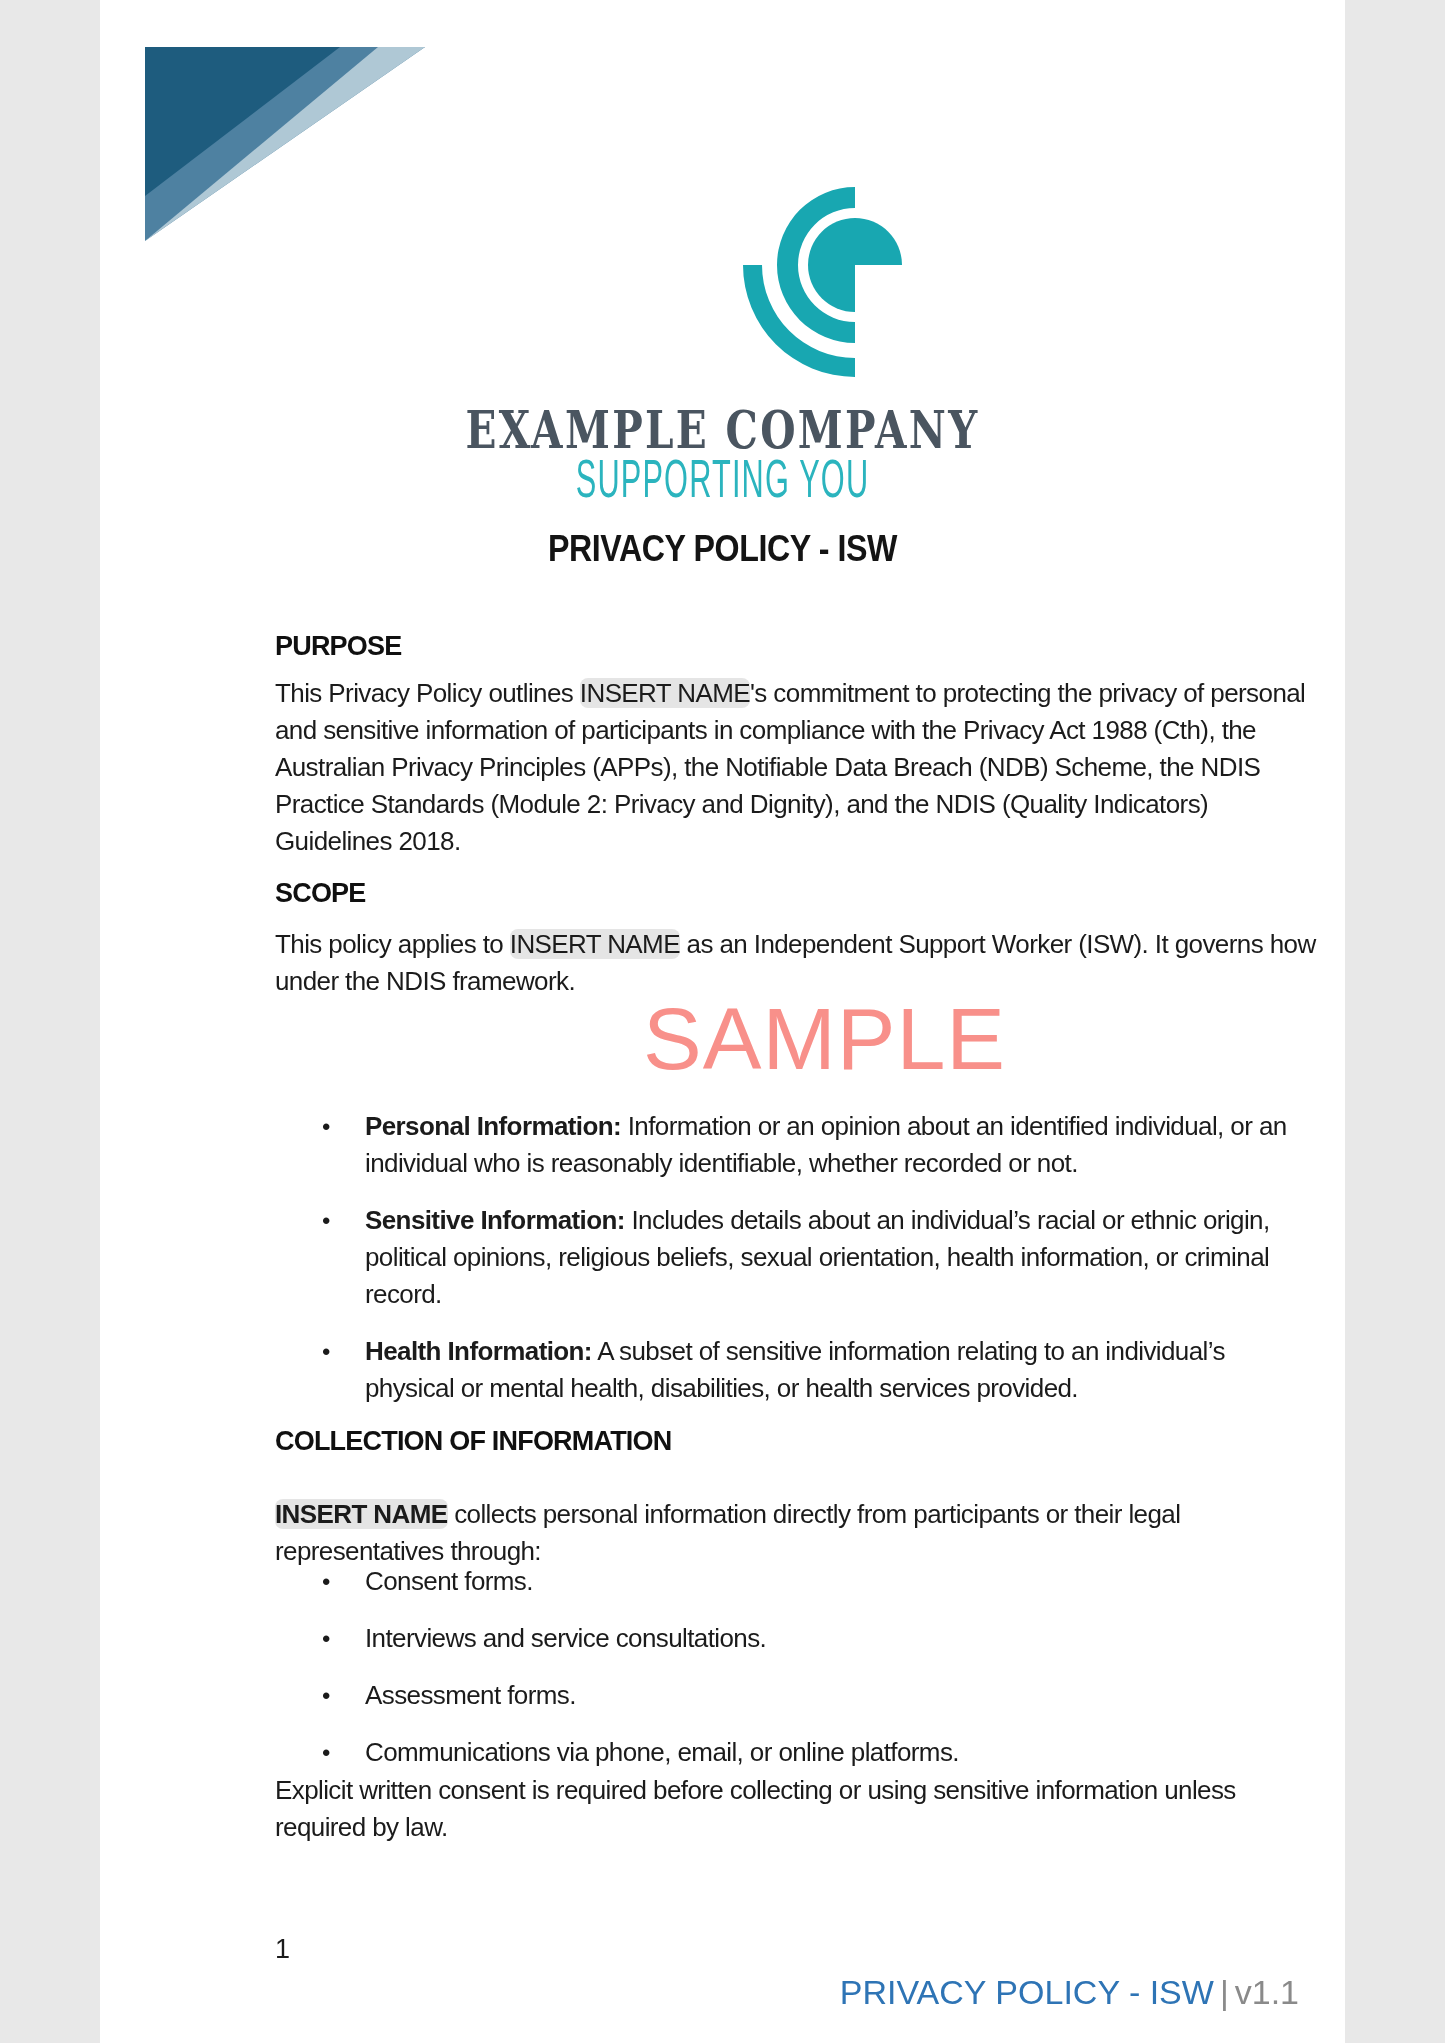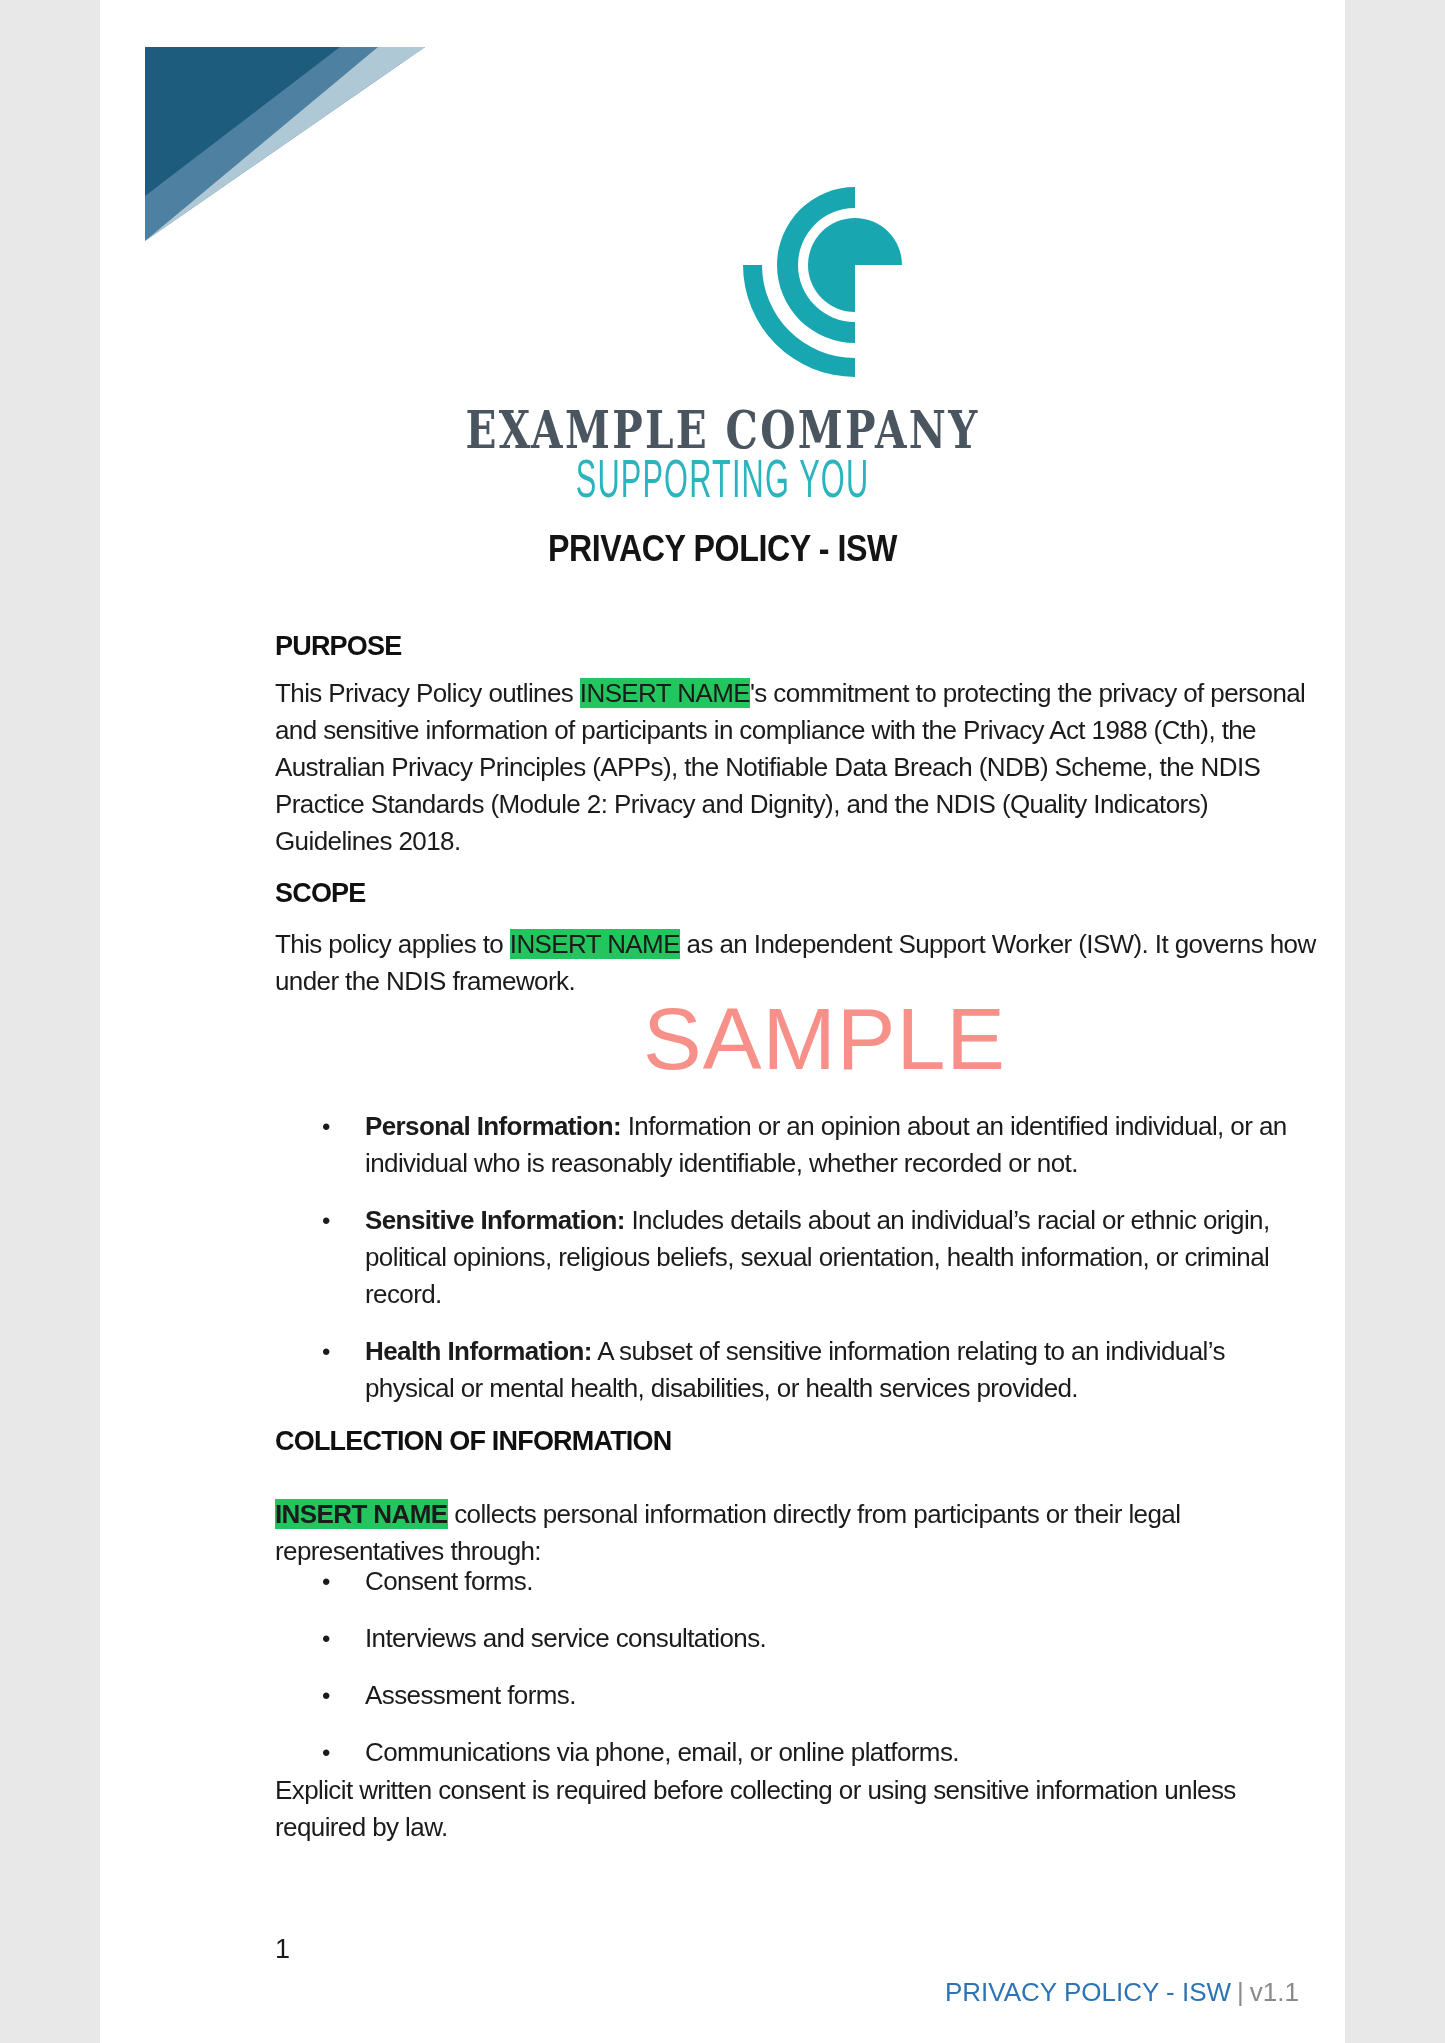--- a/index.html
+++ b/index.html
@@ -33,21 +33,21 @@
     font-size:37px; font-weight:bold; letter-spacing:-0.5px; color:#141414;
     transform:scaleX(0.87); transform-origin:center;
     white-space:nowrap;
   }
 
   
   .abs { position:absolute; left:175px; right:120px; }
   .line { height:37px; line-height:37px; white-space:nowrap; }
   .body-text { font-size:26px; letter-spacing:-0.6px; }
   .heading { font-size:27px; font-weight:bold; letter-spacing:-0.8px; color:#101010; }
-  .hl { background:#22c55e; }
+  .hl { background:#e5e5e5;border-radius:8px; }
   .b  { font-weight:bold; }
 
   #h-purpose      { top:606px;margin-top:22px; }
   #p-purpose      { top:675px; }
   #h-scope        { top:875px; }
   #p-scope        { top:926px; }
   #h-definitions  { top:1048px; }
   #def-list       { top:1108px; }
   #h-collection   { top:1423px; }
   #p-collection   { top:1496px; }
@@ -66,21 +66,21 @@
     font-size:88px; letter-spacing:1px; color:#f8908a; white-space:nowrap;
   }
 
   
   .footer-page-num {
     position:absolute; left:175px; top:1931px;
     font-size:27px; height:37px; line-height:37px; color:#1b1b1b;
   }
   .footer-right {
     position:absolute; right:46px; top:1974px;
-    font-size:26px; height:37px; line-height:37px; white-space:nowrap;margin-left:8px;
+    font-size:34px; height:37px; line-height:37px; white-space:nowrap;margin-left:8px;
   }
   .footer-doc-label { color:#2e74b5; }
   .footer-sep { color:#8a8a8a; padding:0 6px; }
   .footer-version { color:#8a8a8a; }
 </style>
 </head>
 <body>
 
 <div class="page">
 

